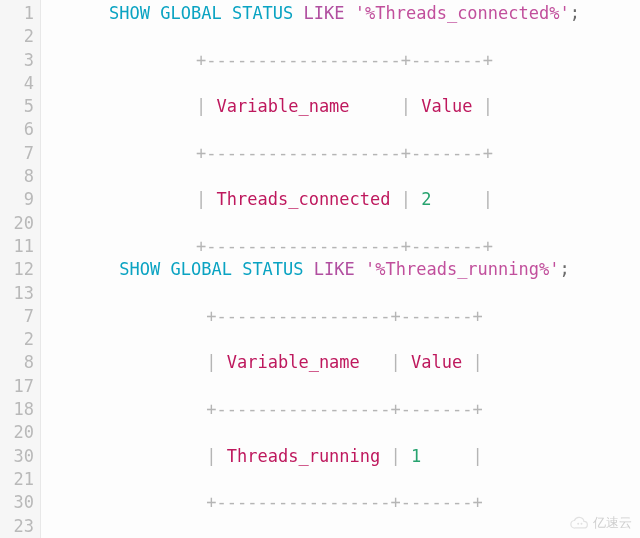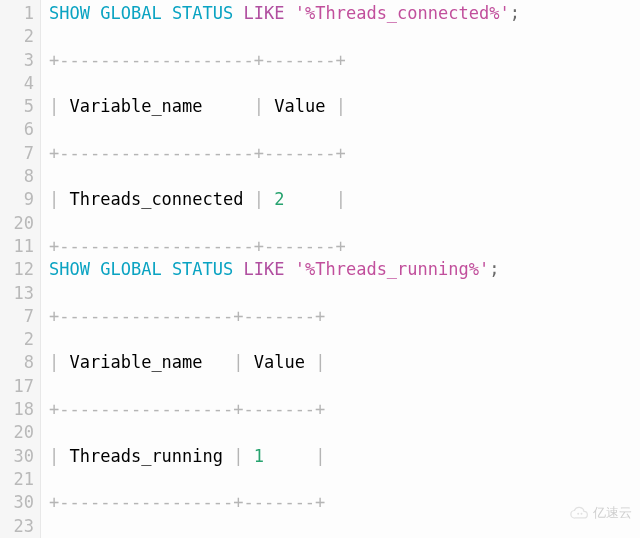--- a/index.html
+++ b/index.html
@@ -26,35 +26,36 @@
     text-align: right;
     padding: 2px 6px 0 0;
     color: #b9b9b9;
     user-select: none;
   }
   .code {
     flex: 1 1 auto;
     padding: 2px 0 16px 8px;
     white-space: pre;
     overflow: hidden;
+    text-align: center;
   }
   .ln { height: 23.3px; }
   .cl { height: 23.3px; }
   .kw   { color: #0aa3c2; }  
   .like { color: #b14fa0; }  
   .str  { color: #c14f9c; }  
   .num  { color: #27a36f; }  
   .pun  { color: #6a6a6a; }  
   .rule { color: #b5b5b5; }  
   .pipe { color: #b5b5b5; }  
-  .txt  { color: #000000; }
+  .txt  { color: #be185d; }
   .watermark {
     position: absolute;
     right: 8px;
-    bottom: 16px;
+    bottom: 6px;
     font-family: sans-serif;
     font-size: 13px;
     color: #cfcfcf;
     display: flex;
     align-items: center;
     gap: 4px;
     user-select: none;
   }
   .watermark svg { opacity: 0.6; }
 </style>

